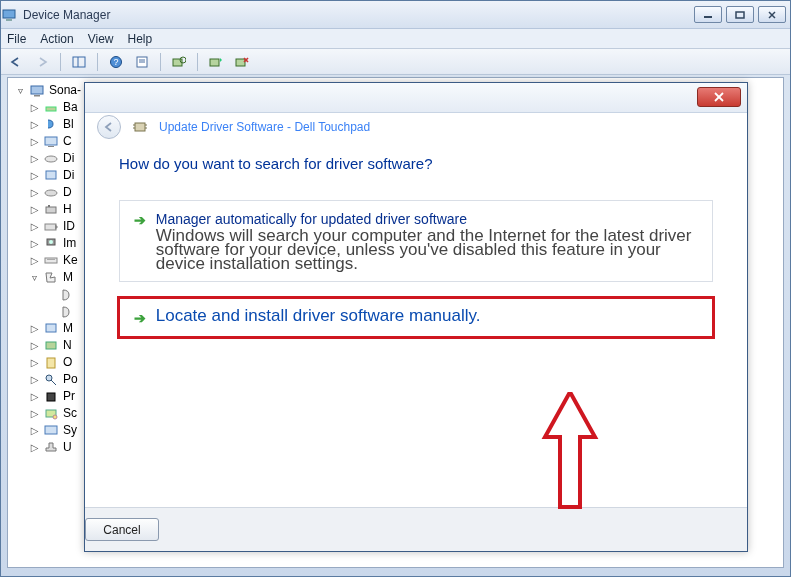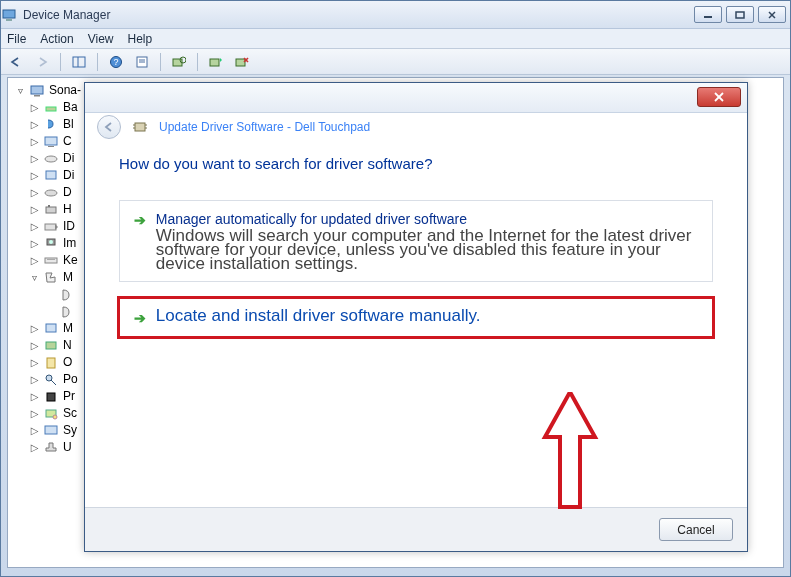--- a/index.html
+++ b/index.html
@@ -198,21 +198,20 @@
   .option.highlighted .opt-sub {
     color: #0a4bb0;
   }
   .dlg-footer {
     position: absolute;
     bottom: 0; left: 0; right: 0;
     height: 44px;
     background: #eef1f5;
     border-top: 1px solid #d0d7e1;
     display: flex;
-    justify-content: flex-end;
     align-items: center;
     padding-right: 14px;
   }
   .btn {
     min-width: 74px;
     height: 23px;
     border: 1px solid #8a99ae;
     background: linear-gradient(#fdfefe, #e4e9f0);
     border-radius: 3px;
     font-size: 12px;

